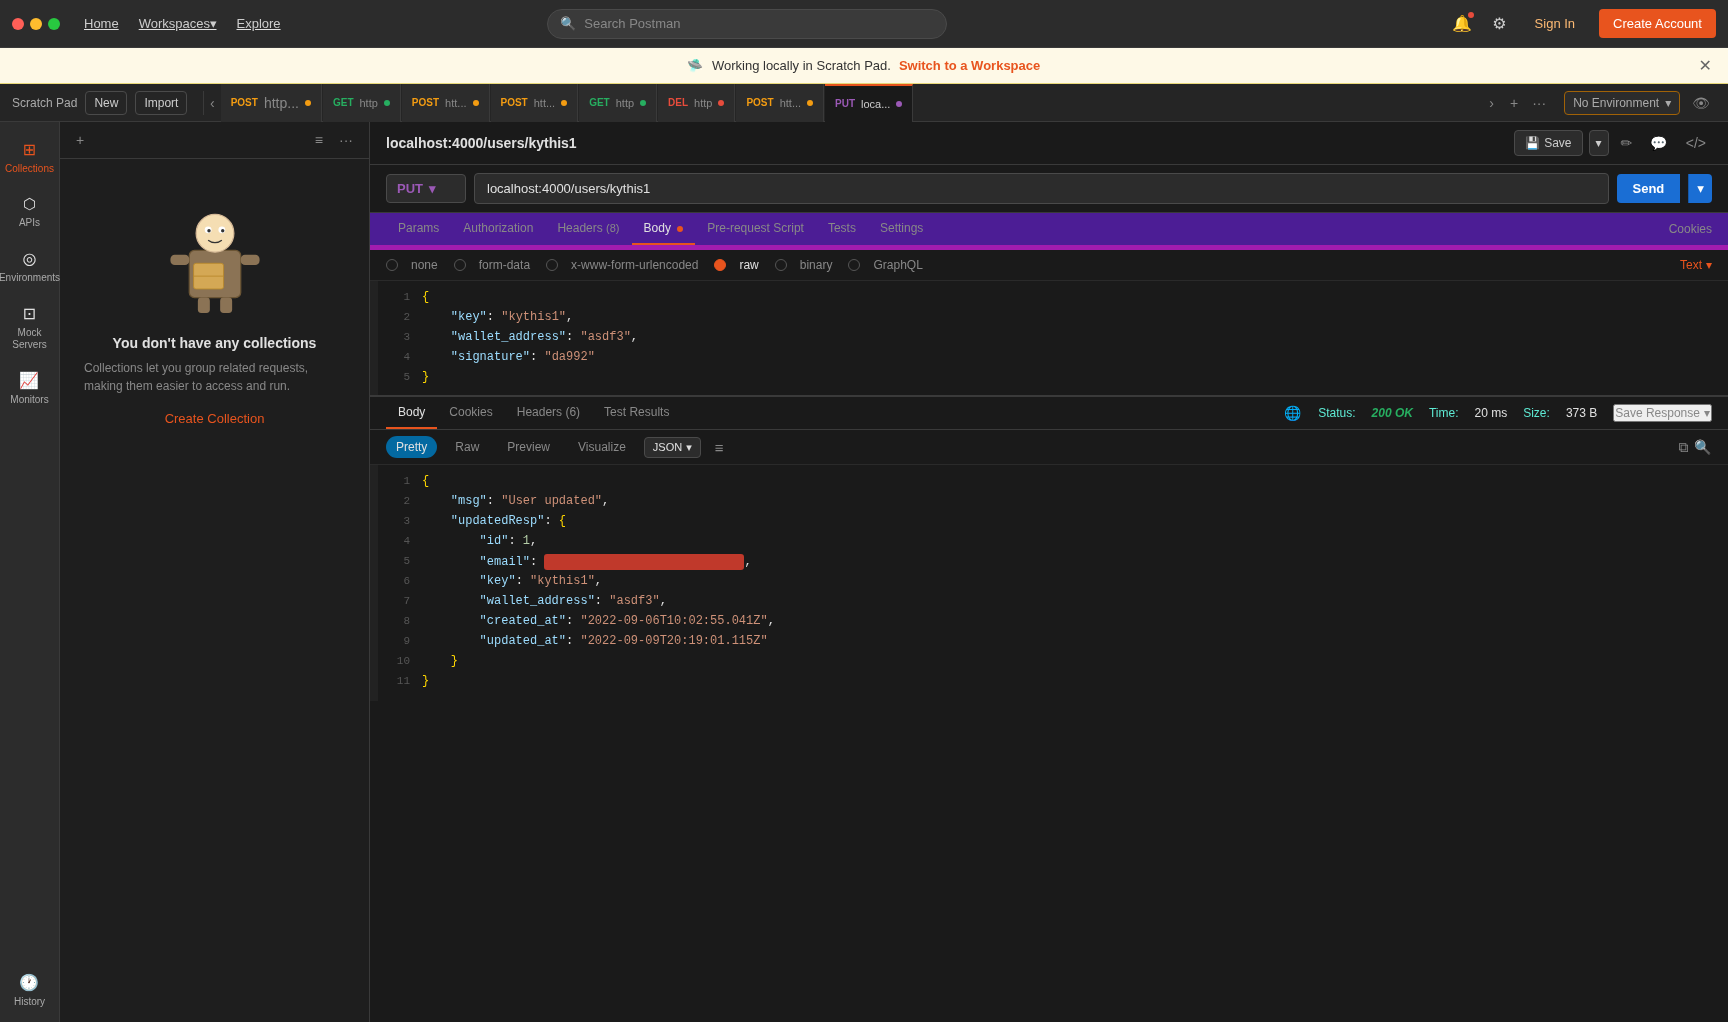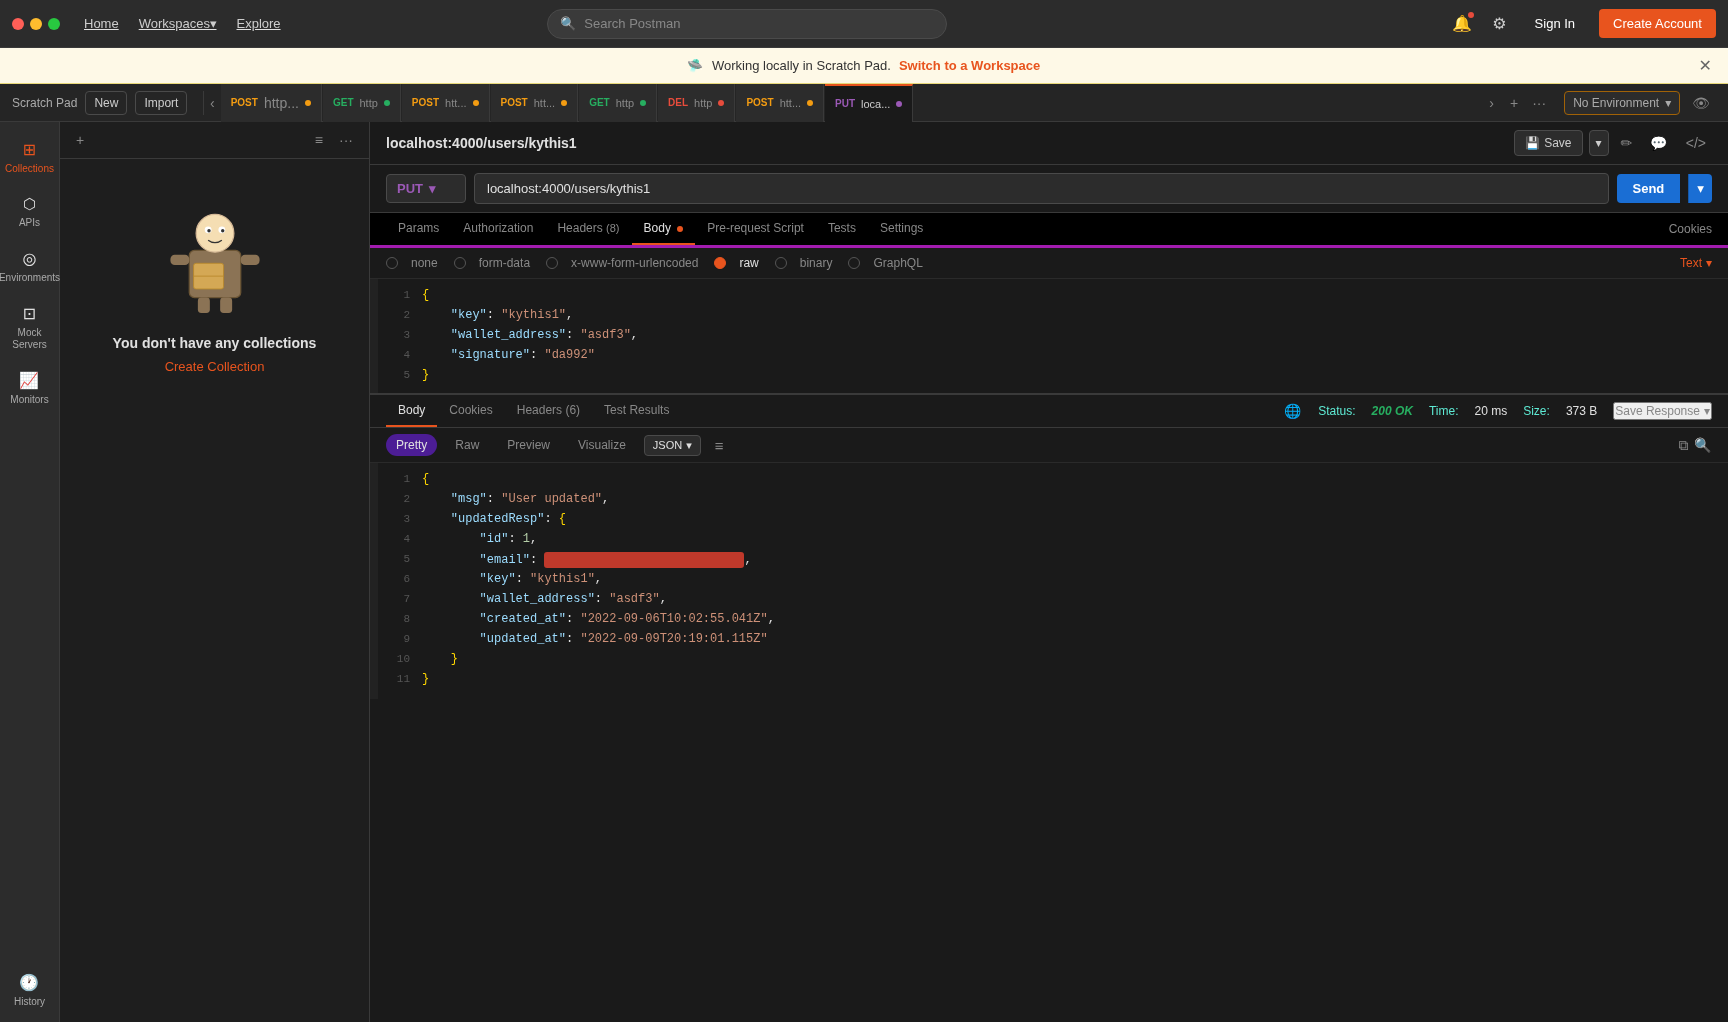--- a/index.html
+++ b/index.html
@@ -20,21 +20,21 @@
     .nav-link-workspaces { display: flex; align-items: center; gap: 0; }
     .search-bar {
       flex: 1; max-width: 400px; margin: 0 auto;
       background: #3a3a3a; border: 1px solid #4a4a4a; border-radius: 20px;
       display: flex; align-items: center; padding: 0 12px; height: 30px; gap: 8px;
       color: #888; cursor: pointer;
     }
     .nav-actions { display: flex; align-items: center; gap: 12px; margin-left: auto; }
     .nav-icon-btn { background: none; border: none; color: #ccc; cursor: pointer; font-size: 16px; position: relative; padding: 4px; }
     .notification-dot { position: absolute; top: 2px; right: 2px; width: 6px; height: 6px; background: #e74c3c; border-radius: 50%; }
-    .sign-in-btn { background: none; border: none; color: #ffffff; cursor: pointer; font-size: 13px; padding: 6px 12px; }
+    .sign-in-btn { background: none; border: none; color: #fdba74; cursor: pointer; font-size: 13px; padding: 6px 12px; }
     .create-account-btn {
       background: #e8541e; color: white; border: none; border-radius: 4px;
       padding: 7px 14px; cursor: pointer; font-size: 13px; font-weight: 500;
     }
 
     
     .banner {
       background: #fef9e7; color: #333; padding: 10px 16px;
       display: flex; align-items: center; justify-content: center; gap: 8px;
       font-size: 13px; border-bottom: 1px solid #e8d97a; position: relative;
@@ -145,21 +145,21 @@
       padding: 7px 16px; cursor: pointer; font-size: 13px; font-weight: 600;
     }
     .send-dropdown {
       background: #1a6ed4; color: white; border: none; border-radius: 0 4px 4px 0;
       border-left: 1px solid #1558a8; padding: 7px 8px; cursor: pointer;
     }
 
     
     .req-tabs {
       display: flex; align-items: center; padding: 0 16px;
-      border-bottom: 3px solid #a21caf; background: #000000;
+      border-bottom: 5px solid #a21caf; background: #4c1d95;
     }
     .req-tab {
       padding: 8px 12px; cursor: pointer; font-size: 12px; color: #888;
       border-bottom: 2px solid transparent; white-space: nowrap;
     }
     .req-tab.active { color: #e0e0e0; border-bottom-color: #e8541e; }
     .req-tab-count { color: #888; font-size: 11px; }
     .cookies-btn { margin-left: auto; color: #888; font-size: 12px; cursor: pointer; padding: 8px 0; }
 
     
@@ -208,21 +208,21 @@
 
     
     .resp-body-bar {
       display: flex; align-items: center; padding: 6px 16px; gap: 8px;
       border-bottom: 1px solid #2a2a2a;
     }
     .resp-tab-btn {
       background: none; border: none; color: #888; font-size: 12px; cursor: pointer;
       padding: 4px 10px; border-radius: 20px;
     }
-    .resp-tab-btn.active { background: #4c1d95; color: #e0e0e0; }
+    .resp-tab-btn.active { background: #0369a1; color: #e0e0e0; }
     .json-dropdown {
       background: #2c2c2c; border: 1px solid #4a4a4a; color: #e0e0e0;
       padding: 3px 8px; border-radius: 4px; font-size: 11px; cursor: pointer;
       display: flex; align-items: center; gap: 4px;
     }
     .resp-actions { margin-left: auto; display: flex; gap: 6px; }
     .resp-action-btn { background: none; border: none; color: #888; cursor: pointer; font-size: 14px; }
 
     
     .resp-code-area { flex: 1; overflow: auto; background: #1a1a1a; }
@@ -388,20 +388,21 @@
         <rect x="8" y="65" width="22" height="12" rx="5" fill="#8b7355"></rect>
         <rect x="90" y="65" width="22" height="12" rx="5" fill="#8b7355"></rect>
 
         <rect x="35" y="75" width="35" height="30" rx="3" fill="#d4a855" stroke="#b8882a" stroke-width="1"></rect>
         <line x1="35" y1="90" x2="70" y2="90" stroke="#b8882a" stroke-width="1"></line>
 
         <rect x="40" y="115" width="14" height="18" rx="4" fill="#8b7355"></rect>
         <rect x="66" y="115" width="14" height="18" rx="4" fill="#8b7355"></rect>
       </svg>
       <div class="empty-state-title">You don't have any collections</div>
+      <div class="empty-state-desc">Collections let you group related requests, making them easier to access and run.</div>
       <a class="create-collection-link">Create Collection</a>
     </div>
   </div>
 
   <div class="right-panel">
 
     <div class="request-title-bar">
       <div class="request-name">localhost:4000/users/kythis1</div>
       <div class="request-actions">
         <button class="req-btn">

